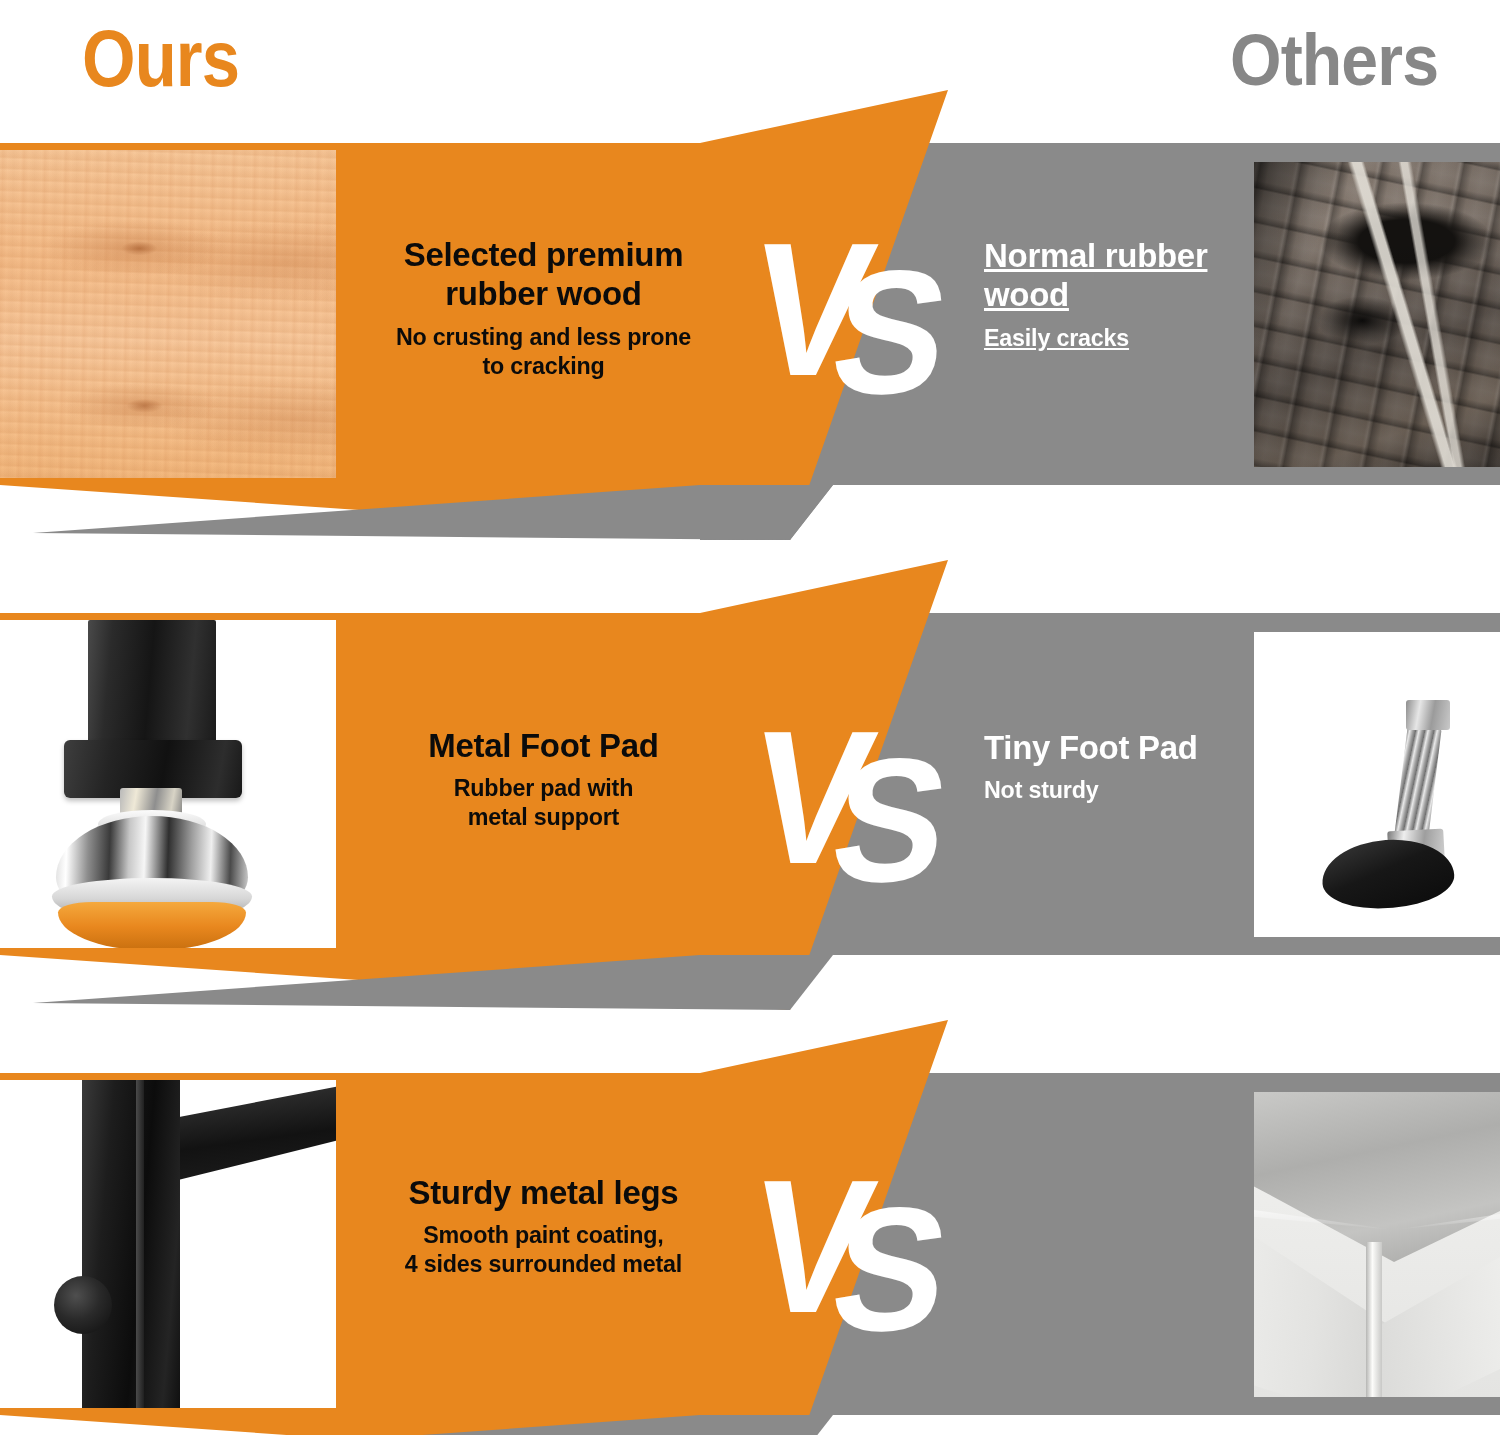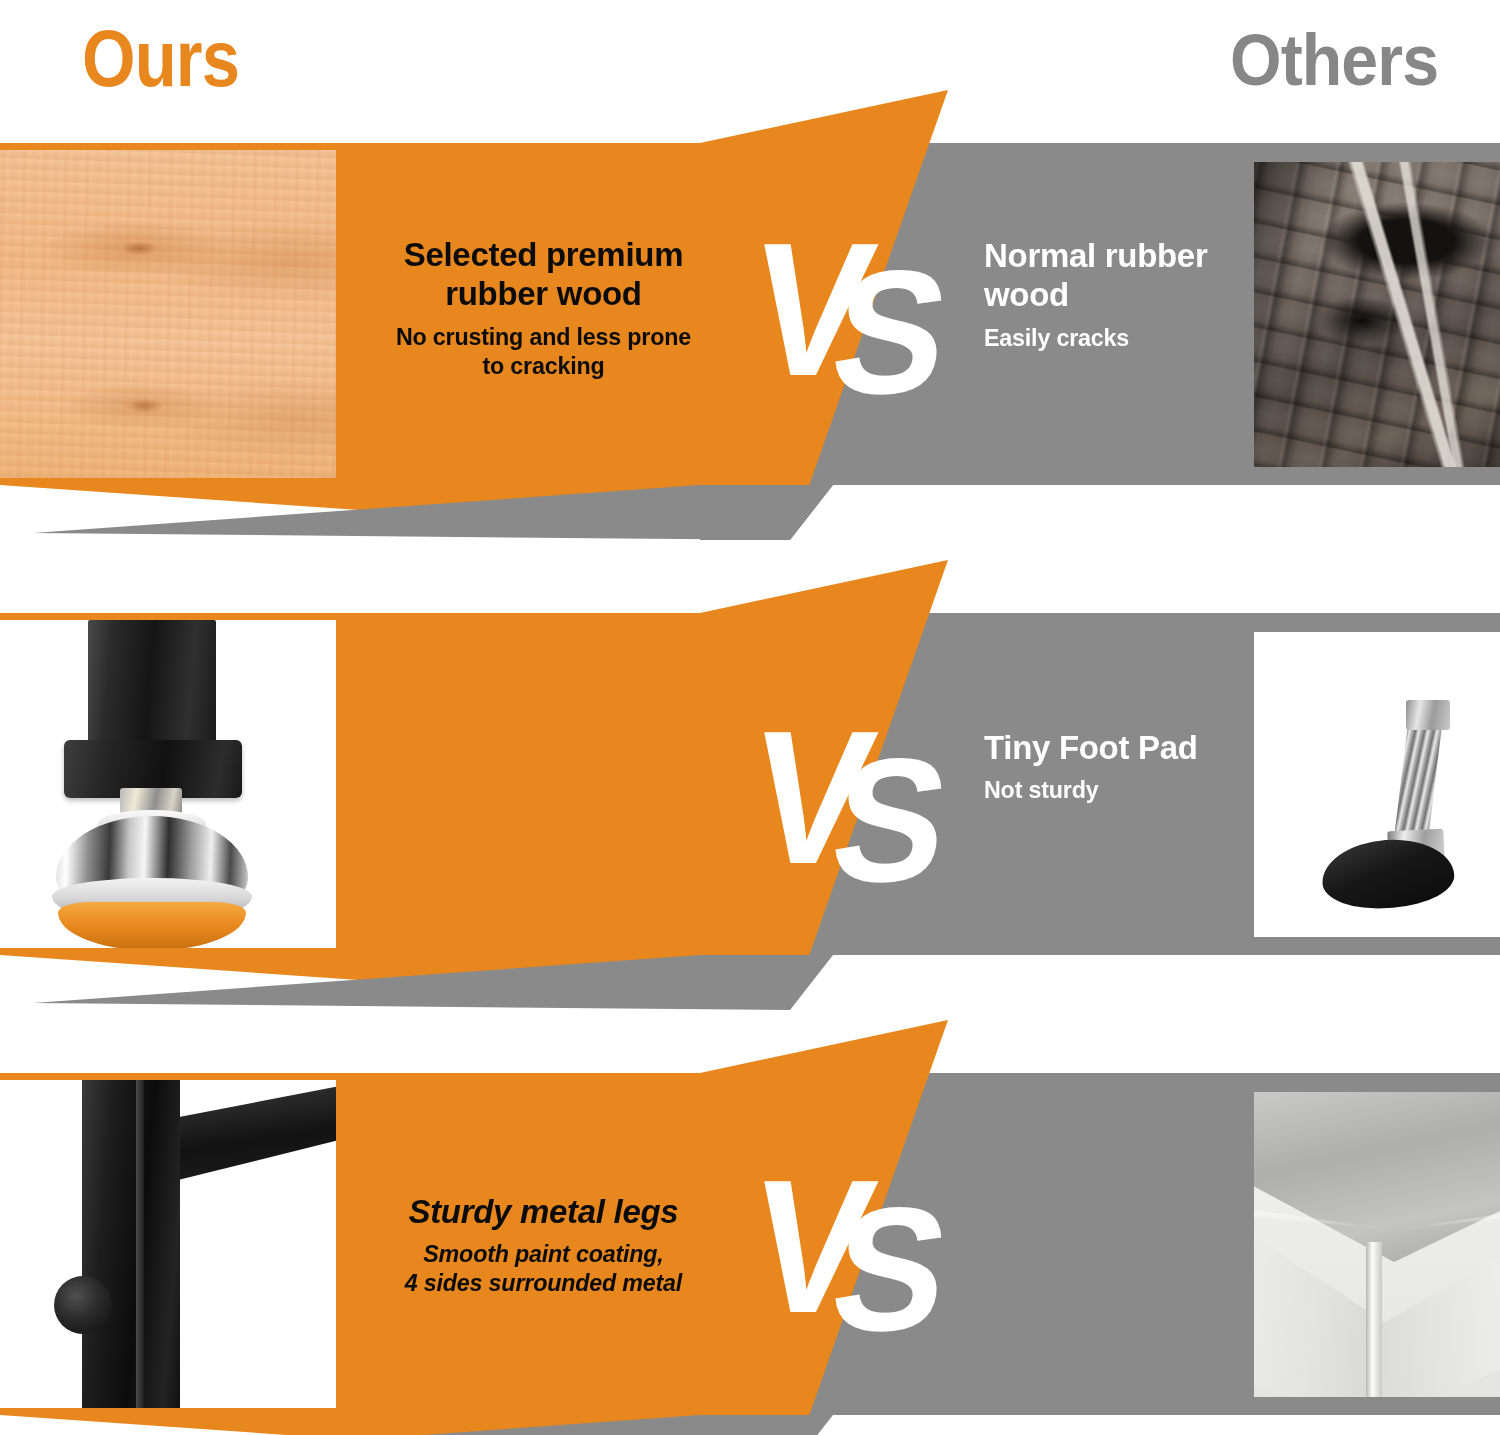--- a/index.html
+++ b/index.html
@@ -477,21 +477,21 @@
 to cracking</div>
     </div>
 
     <div class="vs-wrap" style="left:760px; top:125px;">
       <svg class="vs-svg" viewBox="0 0 230 200">
         <text x="8" y="160" font-family="Liberation Sans, sans-serif" font-size="190" font-weight="bold" fill="#FFFFFF" transform="skewX(-8) scale(0.92,1)">V</text>
         <text x="96" y="178" font-family="Liberation Sans, sans-serif" font-size="176" font-weight="bold" fill="#FFFFFF" transform="skewX(-8) scale(0.95,1)">S</text>
       </svg>
     </div>
 
-    <div class="text-others" style="top:146px;">
+    <div class="text-others" style="top:146px;text-decoration:underline;">
       <div class="title">Normal
 rubber wood</div>
       <div class="subtitle">Easily cracks</div>
     </div>
 
     <div class="photo photo-right">
       <div class="cracked"></div>
     </div>
   </div>
 
@@ -507,20 +507,25 @@
         <div class="fp-leg"></div>
         <div class="fp-flange"></div>
         <div class="fp-bolt"></div>
         <div class="fp-topdisc"></div>
         <div class="fp-chrome"></div>
         <div class="fp-collar"></div>
         <div class="fp-rubber"></div>
       </div>
     </div>
 
+    <div class="text-ours" style="top:166px;">
+      <div class="title">Metal Foot Pad</div>
+      <div class="subtitle">Rubber pad with
+metal support</div>
+    </div>
 
     <div class="vs-wrap" style="left:760px; top:143px;">
       <svg class="vs-svg" viewBox="0 0 230 200">
         <text x="8" y="160" font-family="Liberation Sans, sans-serif" font-size="190" font-weight="bold" fill="#FFFFFF" transform="skewX(-8) scale(0.92,1)">V</text>
         <text x="96" y="178" font-family="Liberation Sans, sans-serif" font-size="176" font-weight="bold" fill="#FFFFFF" transform="skewX(-8) scale(0.95,1)">S</text>
       </svg>
     </div>
 
     <div class="text-others" style="top:168px;">
       <div class="title">Tiny Foot Pad</div>
@@ -546,21 +551,21 @@
 
     <div class="photo photo-left">
       <div class="legs-scene">
         <div class="lg-arm"></div>
         <div class="lg-post"></div>
         <div class="lg-post-edge"></div>
         <div class="lg-knob"></div>
       </div>
     </div>
 
-    <div class="text-ours" style="top:172px;font-style:italic;">
+    <div class="text-ours" style="top:153px;">
       <div class="title">Sturdy metal legs</div>
       <div class="subtitle">Smooth paint coating,
 4 sides surrounded metal</div>
     </div>
 
     <div class="vs-wrap" style="left:760px; top:132px;">
       <svg class="vs-svg" viewBox="0 0 230 200">
         <text x="8" y="160" font-family="Liberation Sans, sans-serif" font-size="190" font-weight="bold" fill="#FFFFFF" transform="skewX(-8) scale(0.92,1)">V</text>
         <text x="96" y="178" font-family="Liberation Sans, sans-serif" font-size="176" font-weight="bold" fill="#FFFFFF" transform="skewX(-8) scale(0.95,1)">S</text>
       </svg>

